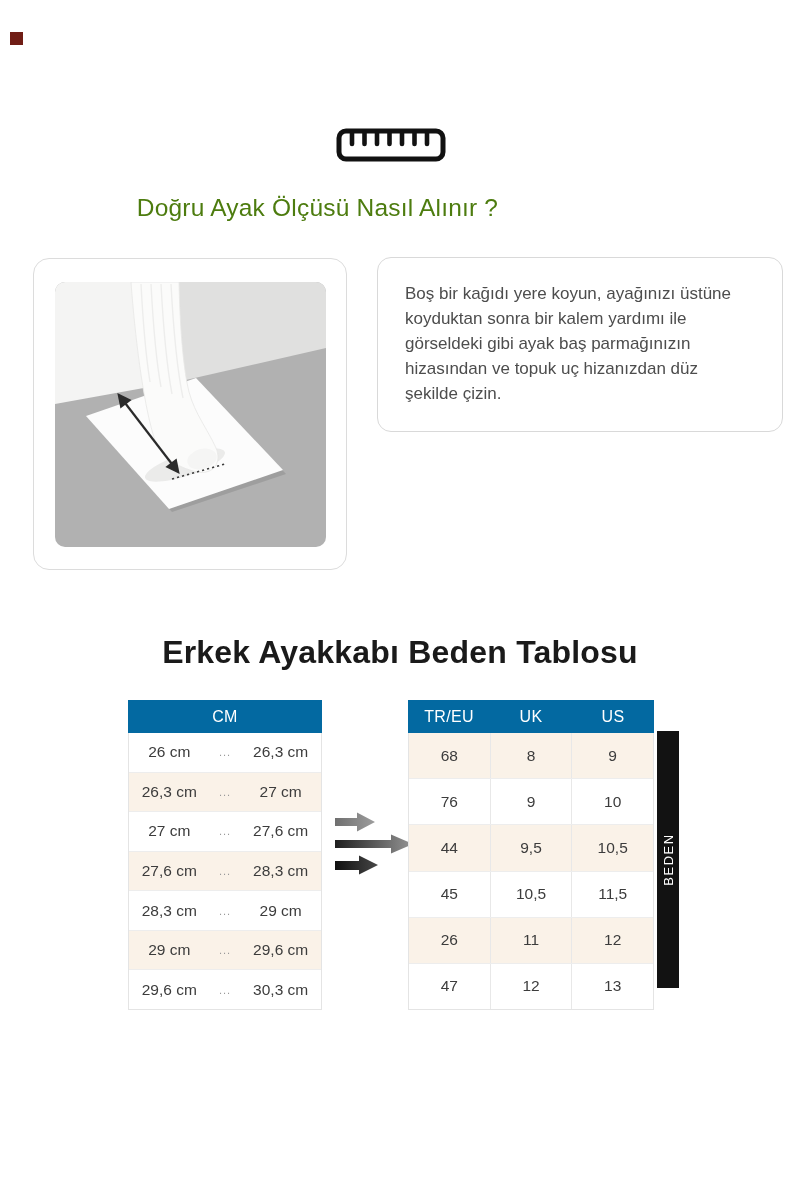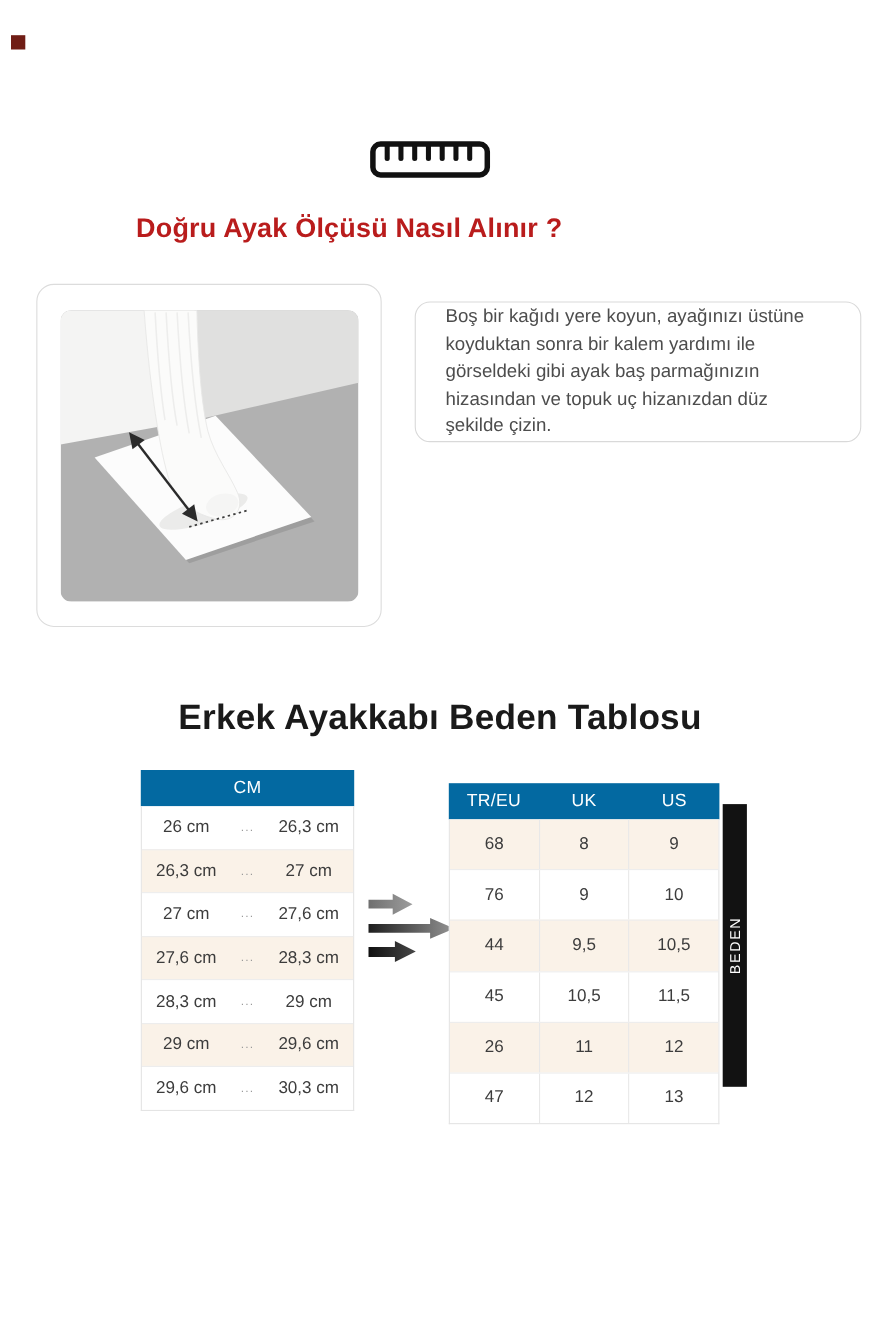--- a/index.html
+++ b/index.html
@@ -9,37 +9,37 @@
     position:relative; width:800px; height:1200px; background:#ffffff;
     overflow:hidden; margin:0 auto;
   }
   .corner-mark {
     position:absolute; left:10px; top:32px; width:13px; height:13px;
     background:#701d15;
   }
   .ruler-wrap { position:absolute; left:336px; top:128px; width:110px; height:34px; }
   .page-title {
     position:absolute; left:0; top:194px; width:635px; text-align:center;
-    font-size:24.5px; font-weight:700; color:#b91c1c; letter-spacing:0.2px;
+    font-size:24.5px; font-weight:400; color:#4d7c0f; letter-spacing:0.2px;
   }
   .photo-card {
     position:absolute; left:33px; top:258px; width:314px; height:312px;
     border:1px solid #dcdcdc; border-radius:16px; background:#fff;
   }
   .photo-frame {
     position:absolute; left:21px; top:23px; width:271px; height:265px;
     border-radius:10px; overflow:hidden;
   }
   .photo-frame svg { display:block; }
   .instr-card {
     position:absolute; left:377px; width:406px;
     border:1px solid #d9d9d9; border-radius:14px; background:#fff;
     display:flex; align-items:center;
   }
-  .instr-card-1 { top:274px; height:128px; }
+  .instr-card-1 { top:257px; height:175px; }
   .instr-card-2 { top:412px; height:160px; }
   .instr-text {
     padding:10px 30px 10px 27px; font-size:17px; line-height:1.47; color:#4d4d4d;
   }
   .section-title {
     position:absolute; left:0; top:634px; width:800px; text-align:center;
     font-size:32px; font-weight:700; color:#1a1a1a; letter-spacing:0.2px;
   }
   
   .tbl-header {
@@ -54,21 +54,21 @@
   }
   .t-row { flex:1; display:flex; align-items:center; }
   .t-row + .t-row { border-top:1px solid #ededed; }
   .t-row.alt { background:#faf2e8; }
   .cm-from { width:42%; text-align:center; font-size:15.5px; color:#3c3c3c; }
   .cm-sep  { width:16%; text-align:center; font-size:11px; color:#9a9a9a; letter-spacing:1px; }
   .cm-to   { width:42%; text-align:center; font-size:15.5px; color:#3c3c3c; }
   .arrows-wrap { position:absolute; left:333px; top:806px; width:86px; height:72px; }
   .size-table { position:absolute; left:408px; top:700px; width:246px; }
   .sz-hcell { flex:1; text-align:center; }
-  .size-table .tbl-header { display:flex;margin-top:12px; }
+  .size-table .tbl-header { display:flex; }
   .sz-cell {
     flex:1; height:100%; display:flex; align-items:center; justify-content:center;
     font-size:15.5px; color:#3c3c3c;
   }
   .sz-cell + .sz-cell { border-left:1px solid #e8e8e8; }
   .beden-bar {
     position:absolute; left:657px; top:731px; width:22px; height:257px;
     background:#121212; display:flex; align-items:center; justify-content:center;
   }
   .beden-bar span {

